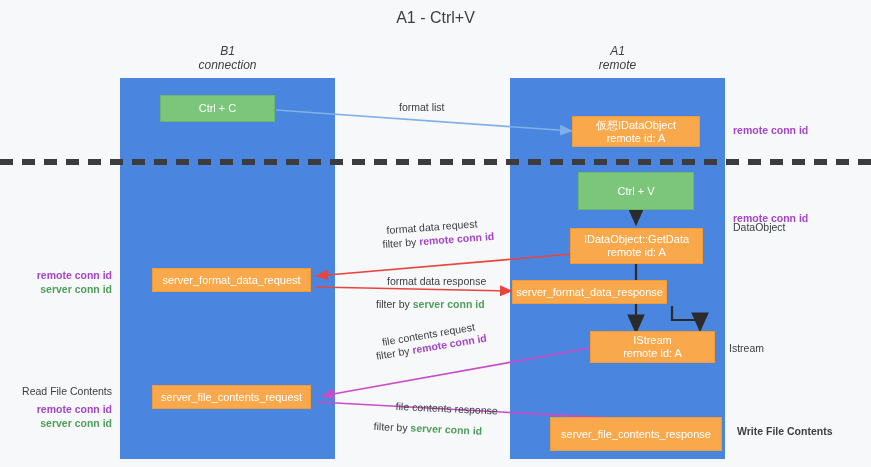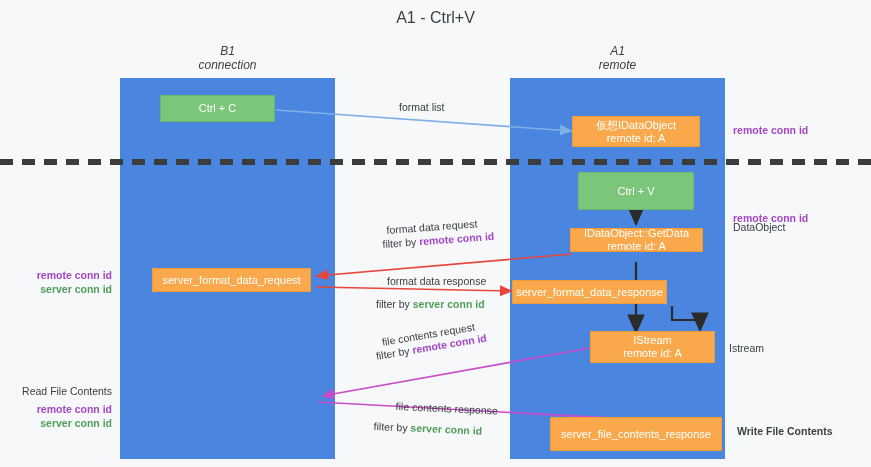--- a/index.html
+++ b/index.html
@@ -102,38 +102,41 @@
 
   <div class="box orange" style="left:572px;top:116px;width:128px;height:31px;">
     <div>仮想IDataObject</div>
     <div>remote id: A</div>
   </div>
 
   <div class="box green" style="left:578px;top:172px;width:116px;height:38px;">
     <div>Ctrl + V</div>
   </div>
 
-  <div class="box orange" style="left:570px;top:228px;width:133px;height:24px;">
+  <div class="box orange" style="left:570px;top:228px;width:133px;height:36px;">
     <div>IDataObject::GetData</div>
     <div>remote id: A</div>
   </div>
 
   <div class="box orange" style="left:152px;top:268px;width:159px;height:24px;">
     <div>server_format_data_request</div>
   </div>
 
   <div class="box orange" style="left:512px;top:280px;width:155px;height:24px;">
     <div>server_format_data_response</div>
   </div>
 
   <div class="box orange" style="left:590px;top:331px;width:125px;height:32px;">
     <div>IStream</div>
     <div>remote id: A</div>
   </div>
 
+  <div class="box orange" style="left:152px;top:385px;width:159px;height:24px;">
+    <div>server_file_contents_request</div>
+  </div>
 
   <div class="box orange" style="left:550px;top:417px;width:172px;height:34px;">
     <div>server_file_contents_response</div>
   </div>
 
   <div class="txt" style="left:399px;top:101px;">format list</div>
 
   <div class="txt rot" style="left:386px;top:224px;transform:rotate(-4.2deg);">
     <span>format data request</span>
   </div>

